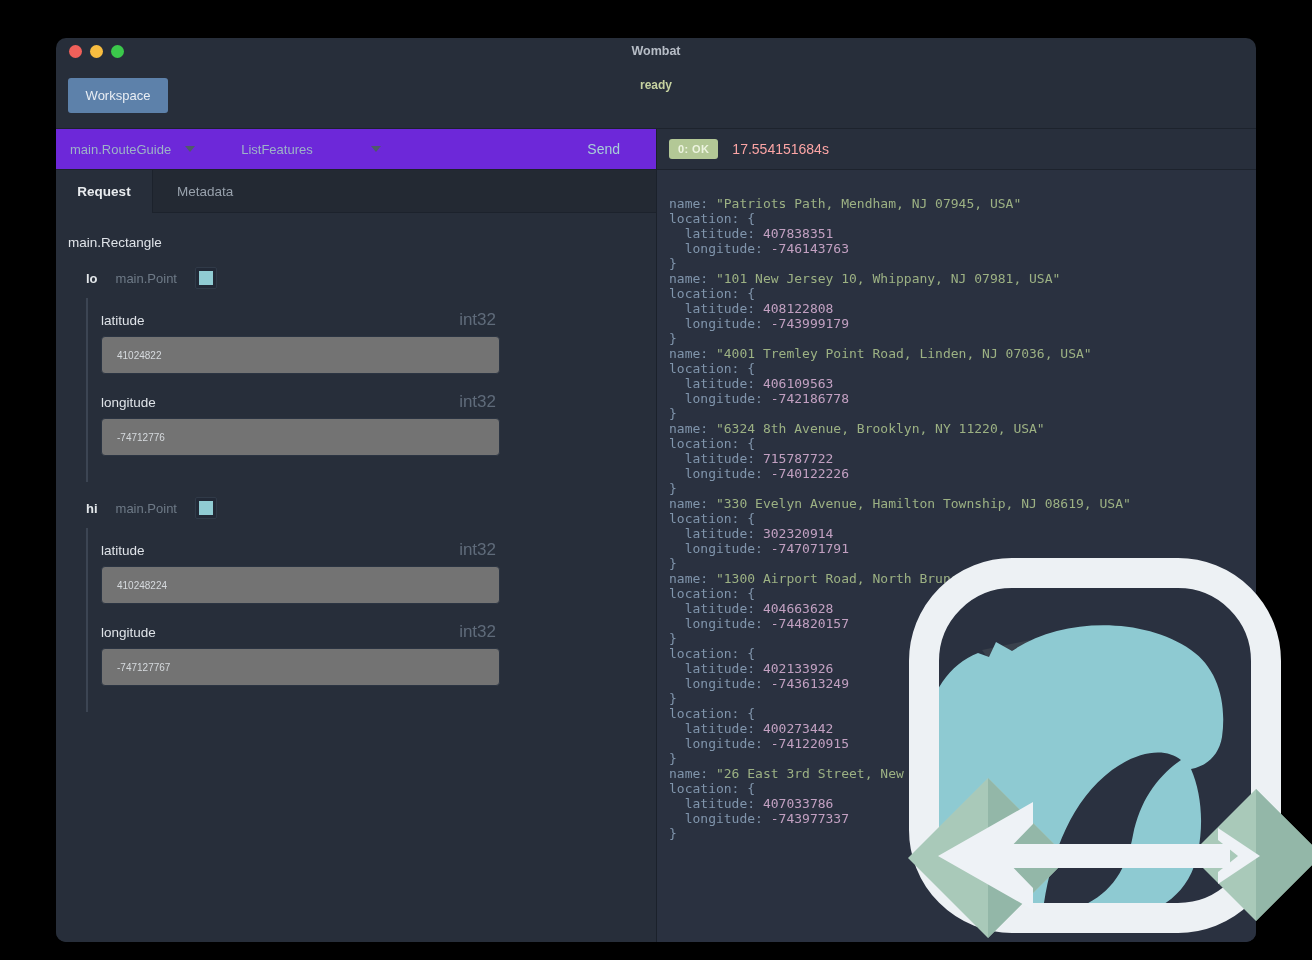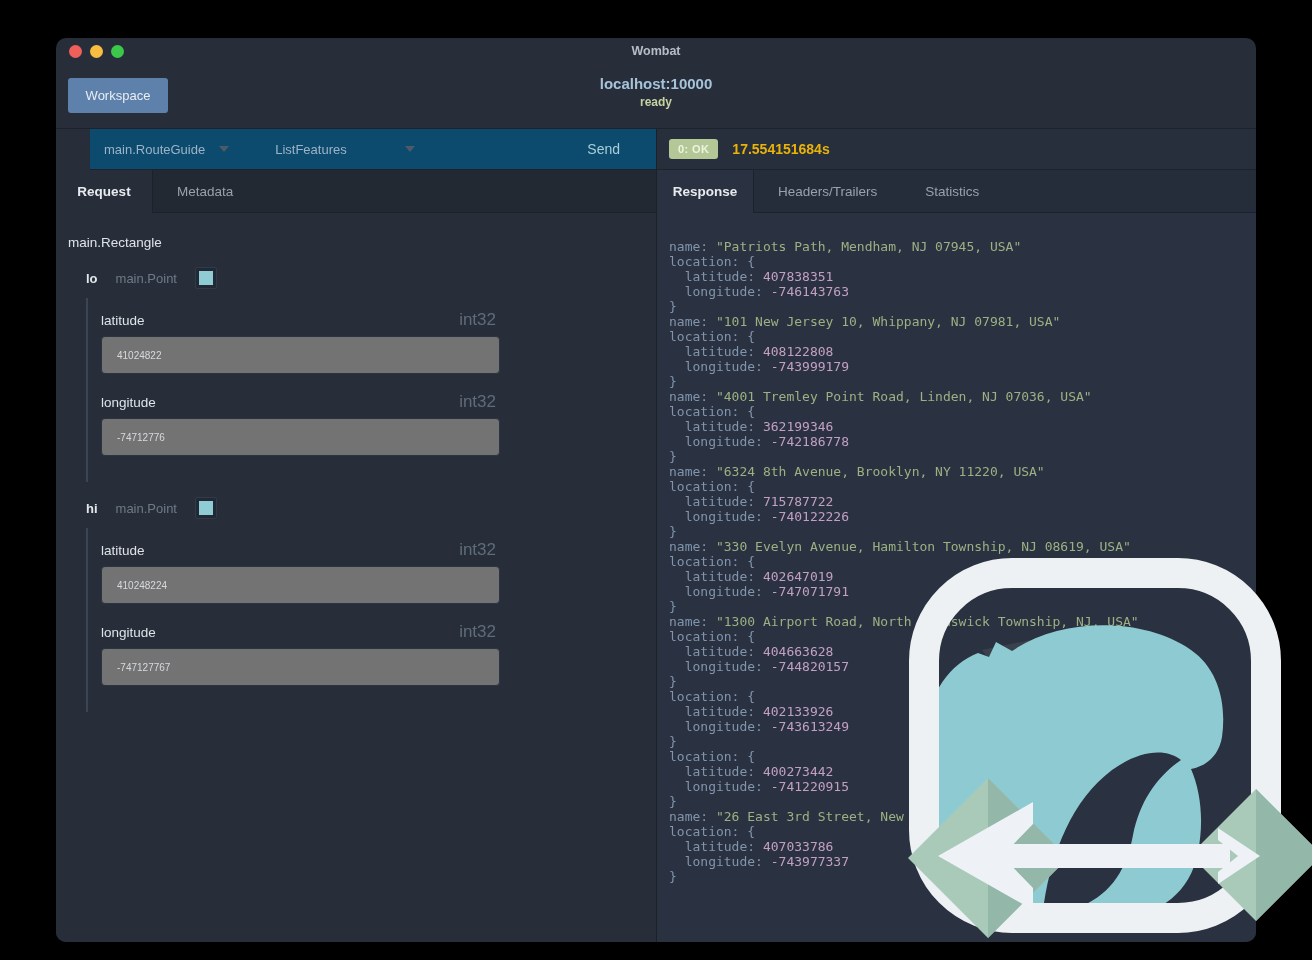--- a/index.html
+++ b/index.html
@@ -29,33 +29,33 @@
 
   .main-row { flex:1; display:flex; min-height:0; }
   .panel { display:flex; flex-direction:column; min-width:0; }
   .panel.left  { width:600px; background:#272e3a; }
   .v-divider { width:1px; background:#1b212b; flex:0 0 1px; }
   .panel.right { flex:1; background:#2a3140; }
 
   
   .action-bar { height:41px; flex:0 0 41px; display:flex; align-items:center;
                 border-bottom:1px solid #1d232d; }
-  .panel.left  .action-bar { background:#0c4a6e; padding:0 14px;margin-left:34px; }
+  .panel.left  .action-bar { background:#6d28d9; padding:0 14px; }
   .panel.right .action-bar { background:#282f3c; padding:0 12px; }
   .select { display:flex; align-items:center; gap:14px; cursor:pointer; }
   .select .sel-label { font-size:13px; color:#9db3c7; }
   .caret { width:0; height:0; border-left:5px solid transparent; border-right:5px solid transparent;
            border-top:6px solid #4e5a68; }
   .method-sel { margin-left:46px;align-items:center; }
   .method-sel .caret { margin-left:44px; }
   .send-btn { margin-left:auto; margin-right:22px; background:none; border:none;
               color:#a8ced7; font-size:14px; font-family:inherit; cursor:pointer; }
   .status-badge { background:#b3c896; border-radius:3px; padding:4px 9px;
                   font-size:11px; font-weight:700; letter-spacing:.4px; color:#edf4e0; }
-  .duration { margin-left:14px; font-size:14px; color:#eab308;font-weight:bold; }
+  .duration { margin-left:14px; font-size:14px; color:#fca5a5; }
 
   
   .tabbar { height:43px; flex:0 0 43px; display:flex; align-items:stretch;
             border-bottom:1px solid #1c222c; }
   .panel.left  .tabbar { background:#232933; }
   .panel.right .tabbar { background:#262d3a; }
   .tab { display:flex; align-items:center; justify-content:center;
          font-size:13.5px; color:#98a1ac; cursor:pointer; padding:0 24px; }
   .panel.left  .tab.active { background:#272e3a; }
   .panel.right .tab.active { background:#2a3140; }
@@ -104,21 +104,20 @@
         <div class="light red"></div>
         <div class="light yellow"></div>
         <div class="light green"></div>
       </div>
       <div class="win-title">Wombat</div>
     </div>
 
     <div class="conn-header">
       <button class="workspace-btn">Workspace</button>
       <div class="conn-center">
-        <div class="conn-target">localhost:10000</div>
         <div class="conn-status">ready</div>
       </div>
     </div>
 
     <div class="main-row">
 
       <div class="panel left">
         <div class="action-bar">
           <div class="select">
             <span class="sel-label">main.RouteGuide</span>
@@ -194,50 +193,45 @@
       </div>
 
       <div class="v-divider"></div>
 
       <div class="panel right">
         <div class="action-bar">
           <span class="status-badge">0: OK</span>
           <span class="duration">17.554151684s</span>
         </div>
 
-        <div class="tabbar">
-          <div class="tab t-response active">Response</div>
-          <div class="tab">Headers/Trailers</div>
-          <div class="tab">Statistics</div>
-        </div>
 
         <div class="resp-body" id="resp-body">
             <div class="resp-line"><span class="seg-k">name: </span><span class="seg-s">"Patriots Path, Mendham, NJ 07945, USA"</span></div>
             <div class="resp-line"><span class="seg-k">location: {</span></div>
             <div class="resp-line"><span class="seg-k">  latitude: </span><span class="seg-n">407838351</span></div>
             <div class="resp-line"><span class="seg-k">  longitude: </span><span class="seg-n">-746143763</span></div>
             <div class="resp-line"><span class="seg-k">}</span></div>
             <div class="resp-line"><span class="seg-k">name: </span><span class="seg-s">"101 New Jersey 10, Whippany, NJ 07981, USA"</span></div>
             <div class="resp-line"><span class="seg-k">location: {</span></div>
             <div class="resp-line"><span class="seg-k">  latitude: </span><span class="seg-n">408122808</span></div>
             <div class="resp-line"><span class="seg-k">  longitude: </span><span class="seg-n">-743999179</span></div>
             <div class="resp-line"><span class="seg-k">}</span></div>
             <div class="resp-line"><span class="seg-k">name: </span><span class="seg-s">"4001 Tremley Point Road, Linden, NJ 07036, USA"</span></div>
             <div class="resp-line"><span class="seg-k">location: {</span></div>
-            <div class="resp-line"><span class="seg-k">  latitude: </span><span class="seg-n">362199346</span></div>
+            <div class="resp-line"><span class="seg-k">  latitude: </span><span class="seg-n">406109563</span></div>
             <div class="resp-line"><span class="seg-k">  longitude: </span><span class="seg-n">-742186778</span></div>
             <div class="resp-line"><span class="seg-k">}</span></div>
             <div class="resp-line"><span class="seg-k">name: </span><span class="seg-s">"6324 8th Avenue, Brooklyn, NY 11220, USA"</span></div>
             <div class="resp-line"><span class="seg-k">location: {</span></div>
             <div class="resp-line"><span class="seg-k">  latitude: </span><span class="seg-n">715787722</span></div>
             <div class="resp-line"><span class="seg-k">  longitude: </span><span class="seg-n">-740122226</span></div>
             <div class="resp-line"><span class="seg-k">}</span></div>
             <div class="resp-line"><span class="seg-k">name: </span><span class="seg-s">"330 Evelyn Avenue, Hamilton Township, NJ 08619, USA"</span></div>
             <div class="resp-line"><span class="seg-k">location: {</span></div>
-            <div class="resp-line"><span class="seg-k">  latitude: </span><span class="seg-n">402647019</span></div>
+            <div class="resp-line"><span class="seg-k">  latitude: </span><span class="seg-n">302320914</span></div>
             <div class="resp-line"><span class="seg-k">  longitude: </span><span class="seg-n">-747071791</span></div>
             <div class="resp-line"><span class="seg-k">}</span></div>
             <div class="resp-line"><span class="seg-k">name: </span><span class="seg-s">"1300 Airport Road, North Brunswick Township, NJ, USA"</span></div>
             <div class="resp-line"><span class="seg-k">location: {</span></div>
             <div class="resp-line"><span class="seg-k">  latitude: </span><span class="seg-n">404663628</span></div>
             <div class="resp-line"><span class="seg-k">  longitude: </span><span class="seg-n">-744820157</span></div>
             <div class="resp-line"><span class="seg-k">}</span></div>
             <div class="resp-line"><span class="seg-k">location: {</span></div>
             <div class="resp-line"><span class="seg-k">  latitude: </span><span class="seg-n">402133926</span></div>
             <div class="resp-line"><span class="seg-k">  longitude: </span><span class="seg-n">-743613249</span></div>

